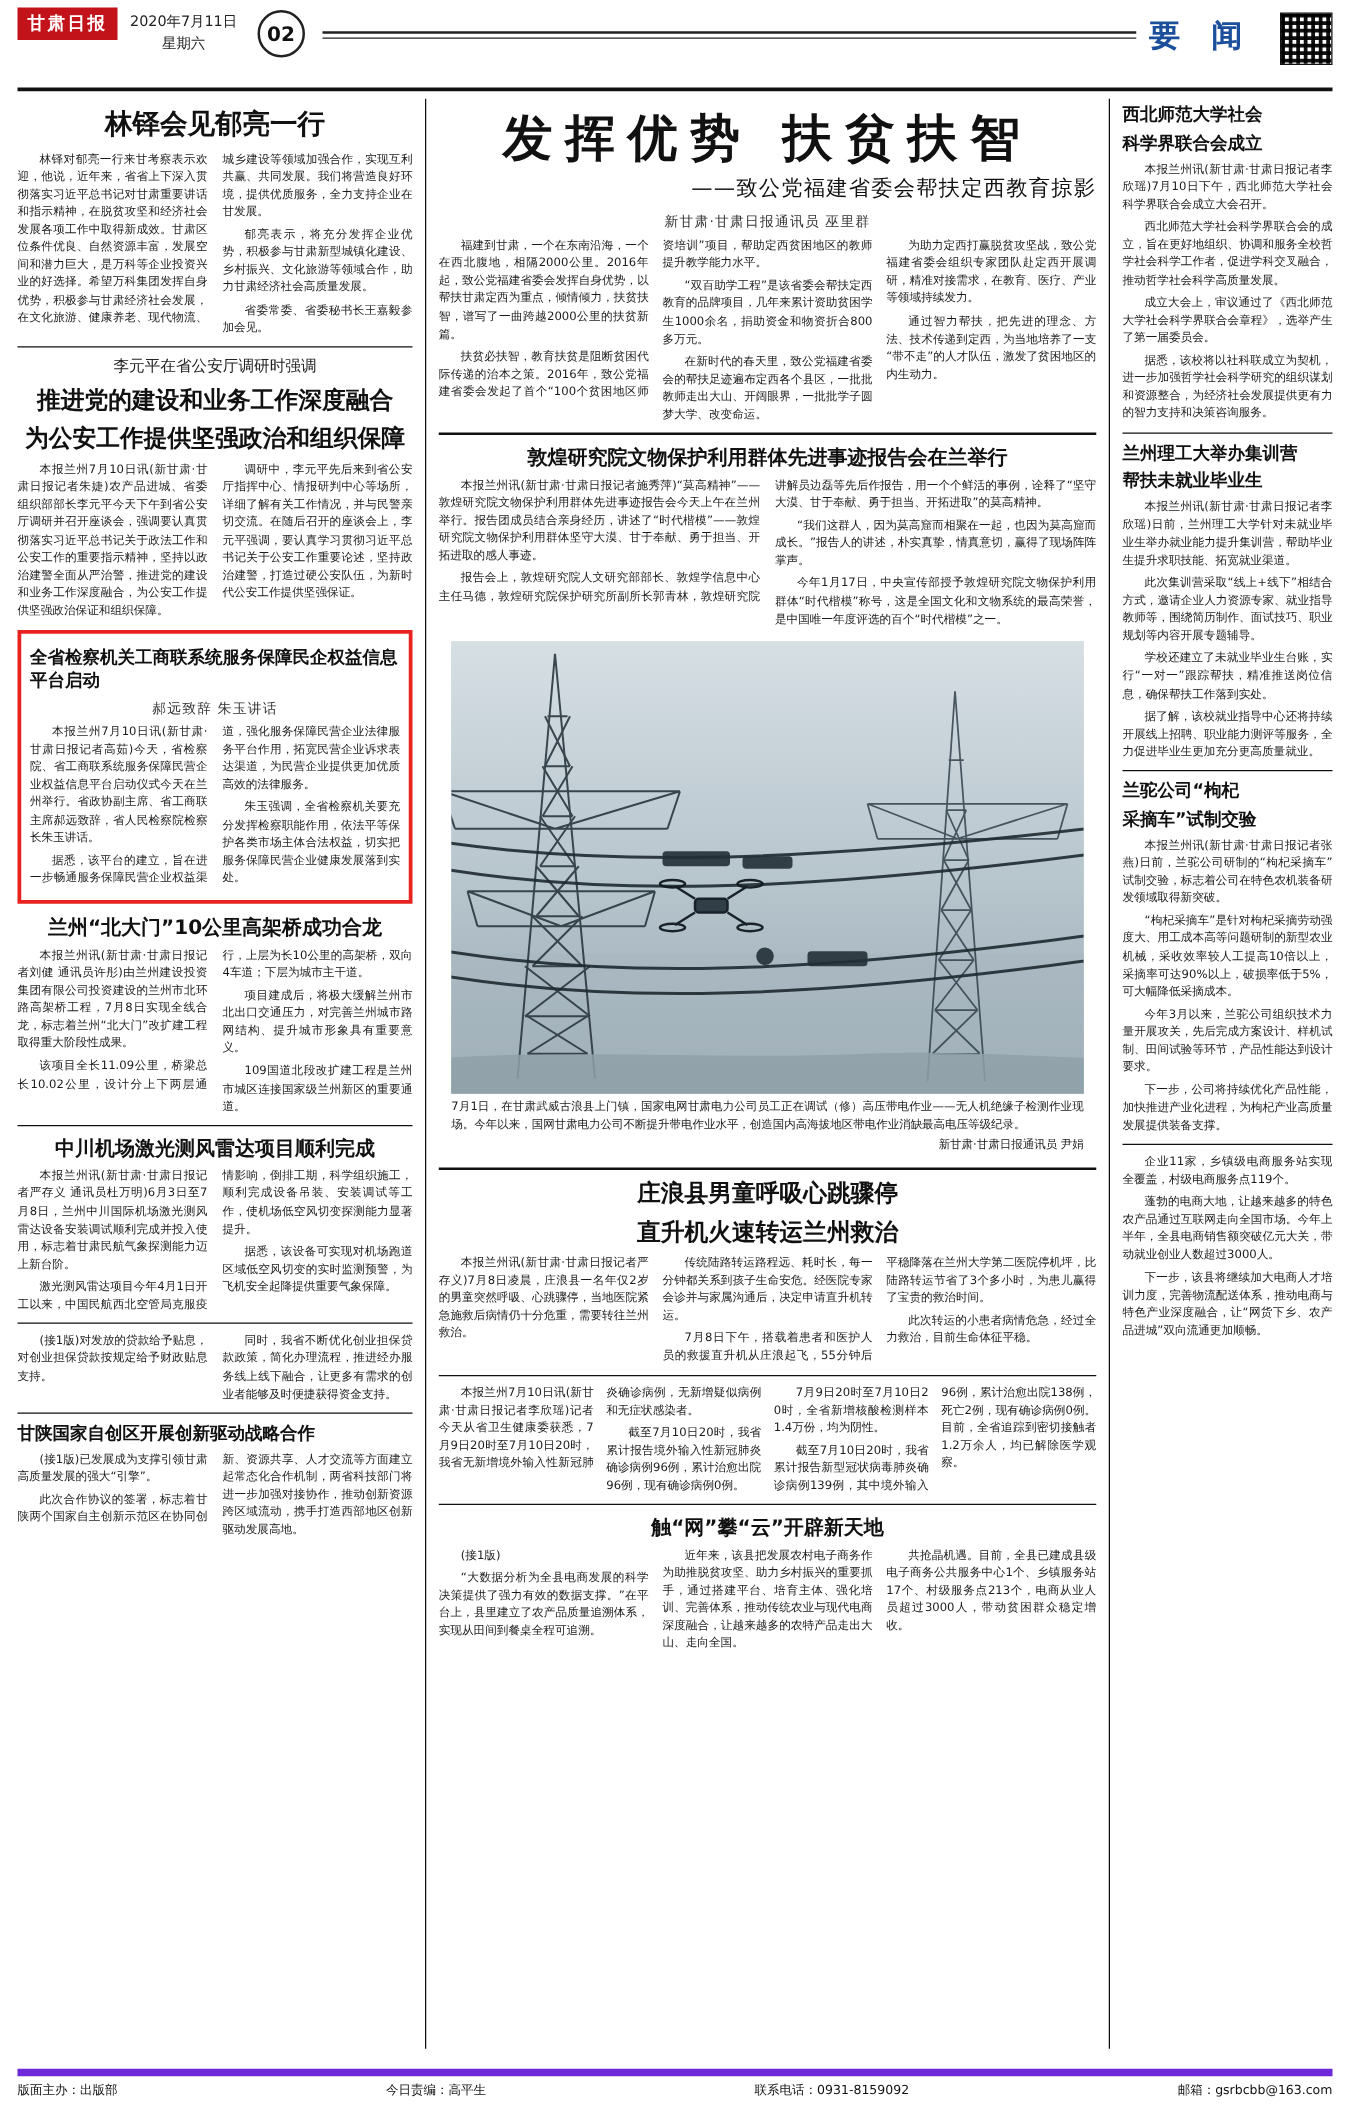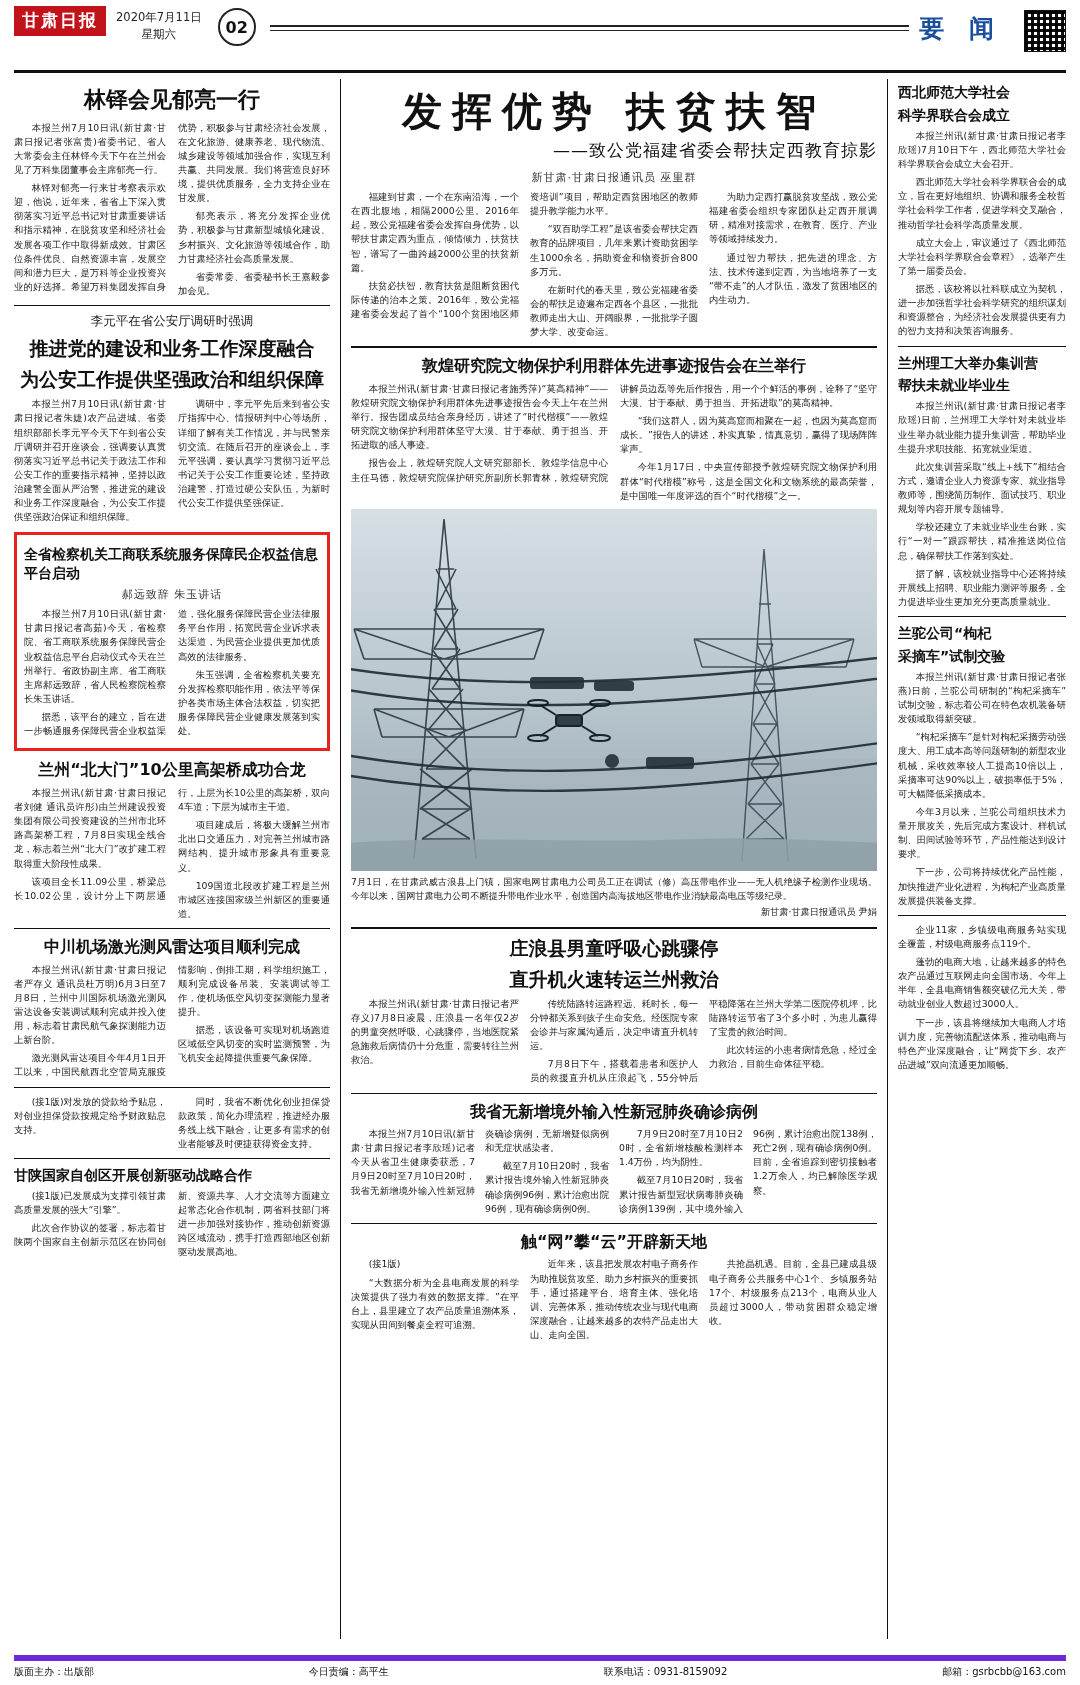--- a/index.html
+++ b/index.html
@@ -8,21 +8,21 @@
     font-family:"DejaVu Sans","Liberation Sans",sans-serif;
     color:#111;
     position:relative;
     overflow:hidden;
   }
   .page{width:1080px;height:1685px;position:relative;box-sizing:border-box;padding:0 14px;}
 
   
   .masthead{display:flex;align-items:flex-start;gap:10px;padding:6px 0 4px 0;height:58px;}
   .logo{
-    background:#c2121a;color:#fff;font-weight:bold;font-size:17px;
+    background:#c2121a;color:#fff;font-weight:bold;font-size:14px;
     padding:5px 8px;letter-spacing:2px;line-height:1.15;
     font-family:"DejaVu Sans","Liberation Sans",sans-serif;
     white-space:nowrap;
   }
   .dateblock{font-size:11.5px;line-height:1.5;text-align:center;padding-top:3px;color:#222;}
   .pagenum{
     width:34px;height:34px;border:2px solid #222;border-radius:50%;
     display:flex;align-items:center;justify-content:center;
     font-size:16px;font-weight:bold;margin-left:6px;margin-top:2px;
   }
@@ -123,21 +123,20 @@
   </div>
   <div class="topline"></div>
 
   <div class="grid">
 
     <div class="colL">
 
       <article>
         <h2 class="hl-xl">林铎会见郁亮一行</h2>
         <div class="body cols2 indent">
-            <p>本报兰州7月10日讯(新甘肃·甘肃日报记者张富贵)省委书记、省人大常委会主任林铎今天下午在兰州会见了万科集团董事会主席郁亮一行。</p>
             <p>林铎对郁亮一行来甘考察表示欢迎，他说，近年来，省省上下深入贯彻落实习近平总书记对甘肃重要讲话和指示精神，在脱贫攻坚和经济社会发展各项工作中取得新成效。甘肃区位条件优良、自然资源丰富，发展空间和潜力巨大，是万科等企业投资兴业的好选择。希望万科集团发挥自身优势，积极参与甘肃经济社会发展，在文化旅游、健康养老、现代物流、城乡建设等领域加强合作，实现互利共赢、共同发展。我们将营造良好环境，提供优质服务，全力支持企业在甘发展。</p>
             <p>郁亮表示，将充分发挥企业优势，积极参与甘肃新型城镇化建设、乡村振兴、文化旅游等领域合作，助力甘肃经济社会高质量发展。</p>
             <p>省委常委、省委秘书长王嘉毅参加会见。</p>
           </div>
       </article>
 
       <div class="hr"></div>
 
       <article>
         <div class="sub">李元平在省公安厅调研时强调</div>
@@ -224,21 +223,21 @@
       <section>
         <h2 class="hl-md">敦煌研究院文物保护利用群体先进事迹报告会在兰举行</h2>
         <div class="body cols2 indent">
             <p>本报兰州讯(新甘肃·甘肃日报记者施秀萍)“莫高精神”——敦煌研究院文物保护利用群体先进事迹报告会今天上午在兰州举行。报告团成员结合亲身经历，讲述了“时代楷模”——敦煌研究院文物保护利用群体坚守大漠、甘于奉献、勇于担当、开拓进取的感人事迹。</p>
             <p>报告会上，敦煌研究院人文研究部部长、敦煌学信息中心主任马德，敦煌研究院保护研究所副所长郭青林，敦煌研究院讲解员边磊等先后作报告，用一个个鲜活的事例，诠释了“坚守大漠、甘于奉献、勇于担当、开拓进取”的莫高精神。</p>
             <p>“我们这群人，因为莫高窟而相聚在一起，也因为莫高窟而成长。”报告人的讲述，朴实真挚，情真意切，赢得了现场阵阵掌声。</p>
             <p>今年1月17日，中央宣传部授予敦煌研究院文物保护利用群体“时代楷模”称号，这是全国文化和文物系统的最高荣誉，是中国唯一年度评选的百个“时代楷模”之一。</p>
           </div>
       </section>
 
-      <figure style="margin:0">
+      <figure style="margin:10px">
         <div class="photo">
           <svg width="100%" height="100%" viewBox="0 0 640 362" preserveAspectRatio="xMidYMid slice">
             <defs>
               <linearGradient id="sky" x1="0" y1="0" x2="0" y2="1">
                 <stop offset="0%" stop-color="#d6dfe4"></stop>
                 <stop offset="55%" stop-color="#b6c4cc"></stop>
                 <stop offset="100%" stop-color="#97a9b2"></stop>
               </linearGradient>
             </defs>
             <rect width="640" height="362" fill="url(#sky)"></rect>
@@ -299,21 +298,20 @@
             <p>本报兰州讯(新甘肃·甘肃日报记者严存义)7月8日凌晨，庄浪县一名年仅2岁的男童突然呼吸、心跳骤停，当地医院紧急施救后病情仍十分危重，需要转往兰州救治。</p>
             <p>传统陆路转运路程远、耗时长，每一分钟都关系到孩子生命安危。经医院专家会诊并与家属沟通后，决定申请直升机转运。</p>
             <p>7月8日下午，搭载着患者和医护人员的救援直升机从庄浪起飞，55分钟后平稳降落在兰州大学第二医院停机坪，比陆路转运节省了3个多小时，为患儿赢得了宝贵的救治时间。</p>
             <p>此次转运的小患者病情危急，经过全力救治，目前生命体征平稳。</p>
           </div>
       </section>
 
       <div class="hr"></div>
 
       <section>
-        <h2 class="hl-md">我省无新增境外输入性新冠肺炎确诊病例</h2>
         <div class="body cols4 indent">
             <p>本报兰州7月10日讯(新甘肃·甘肃日报记者李欣瑶)记者今天从省卫生健康委获悉，7月9日20时至7月10日20时，我省无新增境外输入性新冠肺炎确诊病例，无新增疑似病例和无症状感染者。</p>
             <p>截至7月10日20时，我省累计报告境外输入性新冠肺炎确诊病例96例，累计治愈出院96例，现有确诊病例0例。</p>
             <p>7月9日20时至7月10日20时，全省新增核酸检测样本1.4万份，均为阴性。</p>
             <p>截至7月10日20时，我省累计报告新型冠状病毒肺炎确诊病例139例，其中境外输入96例，累计治愈出院138例，死亡2例，现有确诊病例0例。目前，全省追踪到密切接触者1.2万余人，均已解除医学观察。</p>
           </div>
       </section>
 
       <div class="hr"></div>
 

